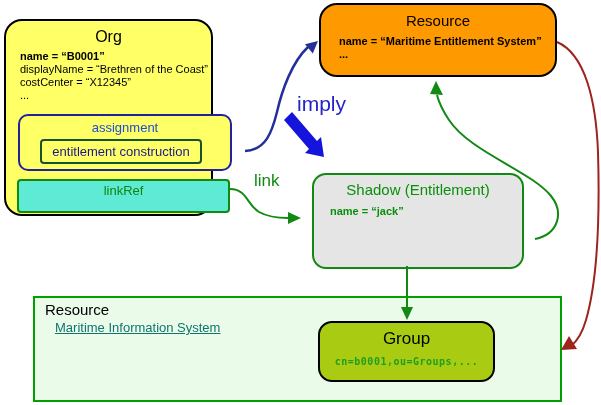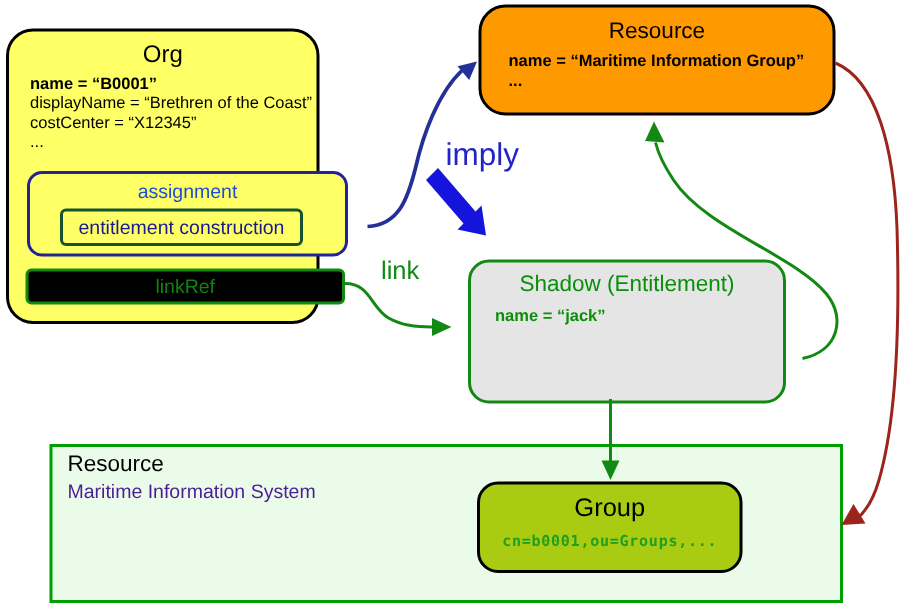--- a/index.html
+++ b/index.html
@@ -23,22 +23,22 @@
   }
   .assignment-label{position:absolute;left:0;top:4px;width:100%;text-align:center;
     font-size:13px;color:#1d4ed8;}
   .entitlement{
     left:40px;top:139px;width:162px;height:25px;
     background:#FFFF66;border:2px solid #14532d;border-radius:4px;z-index:3;padding-left:20px;
   }
   .entitlement-label{position:absolute;left:0;top:3px;width:100%;text-align:center;
     font-size:13px;color:#19198C;}
   .linkref{
-    left:17px;top:179px;width:213px;height:24px;
-    background:#000000;border:2px solid #128912;border-radius:4px;z-index:3;
+    left:17px;top:179px;width:213px;height:34px;
+    background:#5eead4;border:2px solid #128912;border-radius:4px;z-index:3;
   }
   .linkref-label{position:absolute;left:0;top:2px;width:100%;text-align:center;
     font-size:13px;color:#0E860E;}
   
   .resource-top{
     left:319px;top:3px;width:238px;height:74px;
     background:#FF9900;border:2px solid #000;border-radius:18px;z-index:1;
   }
   .resource-top-title{position:absolute;left:0;top:7px;width:100%;text-align:center;
     font-size:15px;color:#000;}
@@ -58,21 +58,21 @@
     background:#E3E34F;border:2px solid #128912;border-radius:6px;z-index:3;
   }
   .resourceref-label{position:absolute;left:0;top:3px;width:100%;text-align:center;
     font-size:13px;color:#0E860E;}
   
   .resource-bottom{
     left:33px;top:296px;width:529px;height:106px;
     background:#EAFBEA;border:2px solid #00A000;z-index:1;
   }
   .resource-bottom-title{position:absolute;left:10px;top:3px;font-size:15px;color:#000;}
-  .resource-bottom-sub{position:absolute;left:10px;top:22px;font-size:13px;color:#4c1d95;}
+  .resource-bottom-sub{position:absolute;left:20px;top:22px;font-size:13px;color:#0f766e;text-decoration:underline;}
   .group{
     left:318px;top:321px;width:177px;height:61px;
     background:#A9CC12;border:2px solid #000;border-radius:14px;z-index:2;
   }
   .group-title{position:absolute;left:0;top:6px;width:100%;text-align:center;
     font-size:17px;color:#000;}
   .group-dn{position:absolute;left:0;top:33px;width:100%;text-align:center;
     font-size:10px;font-weight:bold;color:#1F9E1F;
     font-family:"DejaVu Sans Mono","Liberation Mono",monospace;letter-spacing:.5px;}
   
@@ -101,21 +101,21 @@
   <div class="box entitlement">
     <div class="entitlement-label">entitlement construction</div>
   </div>
   <div class="box linkref">
     <div class="linkref-label">linkRef</div>
   </div>
 
   <div class="box resource-top">
     <div class="resource-top-title">Resource</div>
     <div class="resource-top-attrs">
-      <div>name = “Maritime Information Group”</div>
+      <div>name = “Maritime Entitlement System”</div>
       <div>...</div>
     </div>
   </div>
 
   <div class="box shadow">
     <div class="shadow-title">Shadow (Entitlement)</div>
     <div class="shadow-attrs">name = “jack”</div>
   </div>
 
   <div class="box resource-bottom">

